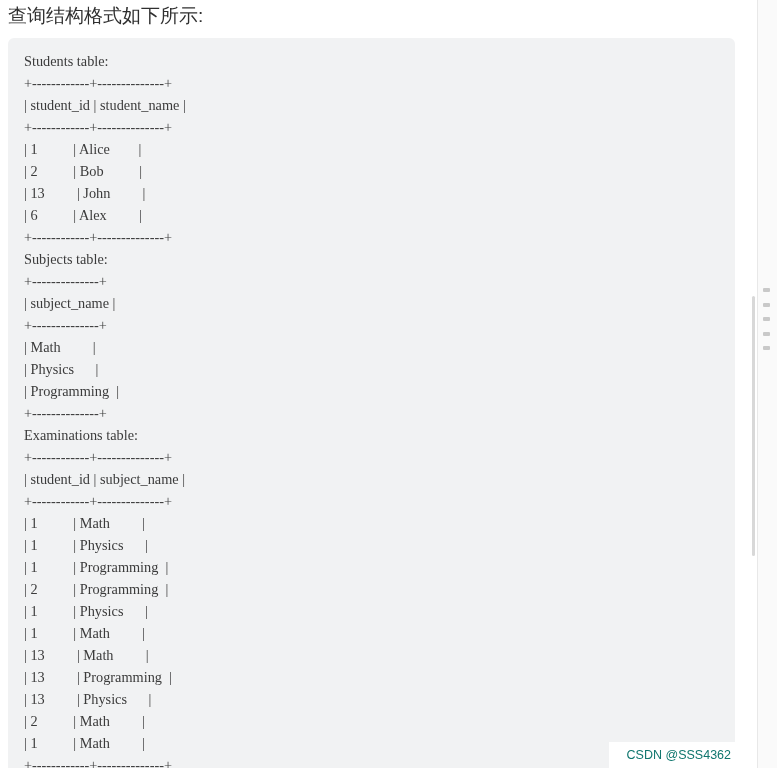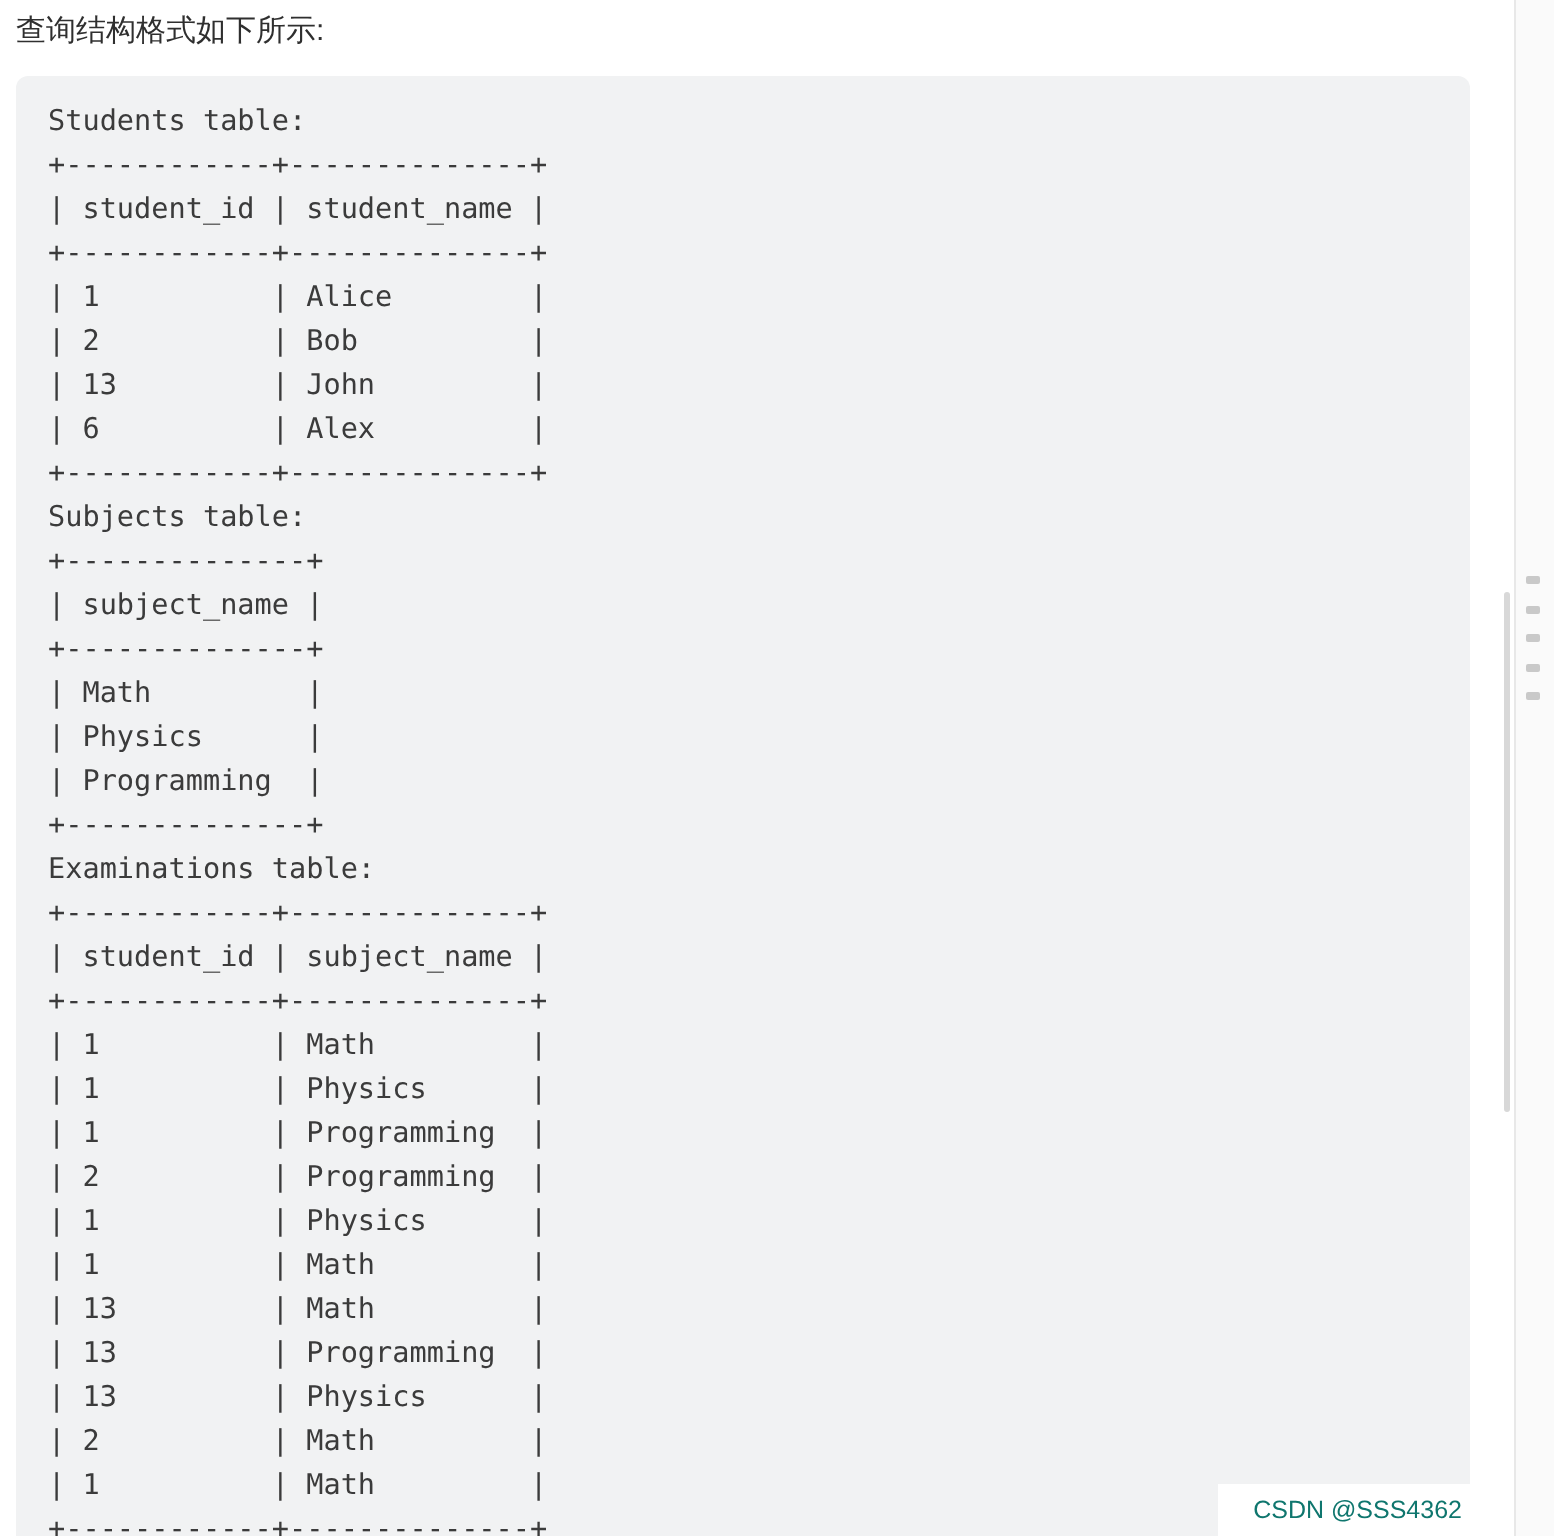--- a/index.html
+++ b/index.html
@@ -22,21 +22,21 @@
     width: 757px;
     height: 768px;
     background: #ffffff;
     overflow: hidden;
   }
 
   .intro-text {
     position: absolute;
     left: 8px;
     top: 6px;
-    font-size: 15px;
+    font-size: 19px;
     line-height: 20px;
     color: #2f2f2f;
     font-family: "Liberation Sans", sans-serif;
     white-space: nowrap;
   }
 
   .code-block {
     position: absolute;
     left: 8px;
     top: 38px;
@@ -57,20 +57,21 @@
     line-height: 22px;
     color: #3b3b3b;
     white-space: pre;
     letter-spacing: 0px;
   }
 
   .code-line {
     display: block;
     height: 22px;
     white-space: pre;
+    font-family: Liberation Serif, serif;
   }
 
   
   #right-rail {
     position: absolute;
     left: 757px;
     top: 0;
     width: 20px;
     height: 768px;
     background: #fafafa;

